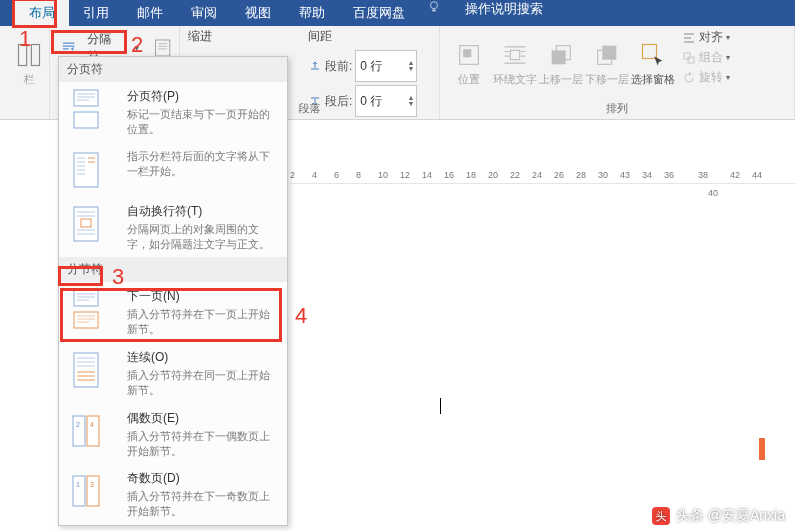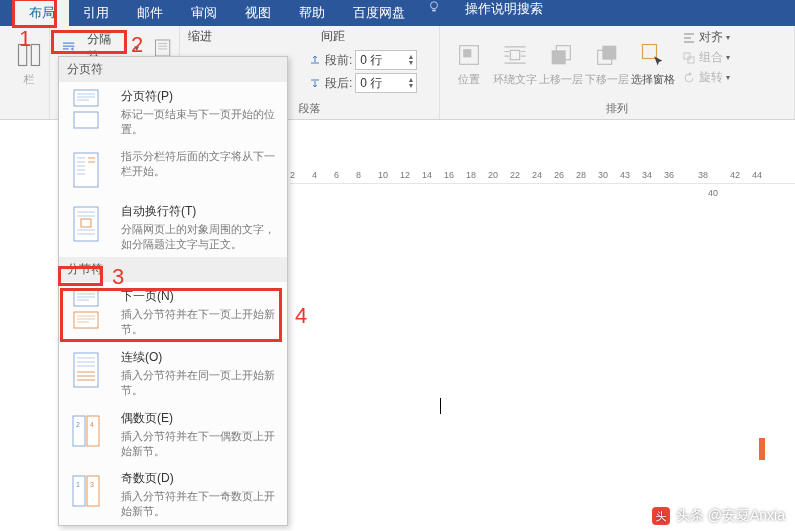--- a/index.html
+++ b/index.html
@@ -62,21 +62,21 @@
     display: flex; flex-direction: column; align-items: center; justify-content: center;
     color: #a4a4a4; font-size: 11px; gap: 3px;
   }
   .bigbtn svg { width: 28px; height: 28px; }
   .smallstack {
     display: flex; flex-direction: column; gap: 1px;
     color: #555; font-size: 12px;
   }
   .smallstack .srow { display: flex; align-items: center; gap: 3px; padding: 1px 2px;}
   .spinner {
-    border: 1px solid #c5c5c5; background: #fff; height: 20px; width: 62px;
+    border: 1px solid #c5c5c5; background: #fff; height: 32px; width: 62px;
     display: flex; align-items: center; justify-content: space-between; padding: 0 2px 0 4px;
     font-size: 12px; color: #333;
   }
   .spinarrows { display:flex; flex-direction:column; line-height:6px; font-size:7px; color:#666; }
   .grouptitle { font-size: 12px; color: #404040; margin-bottom: 4px; padding-left:2px;}
 
   
   .anno-box { position: absolute; border: 3px solid #e8382c; pointer-events: none; z-index: 50; }
   .anno-num { position: absolute; color: #e8382c; font-size: 22px; font-weight: 500; z-index: 51; font-family: "Segoe UI", sans-serif; }
 
@@ -91,21 +91,21 @@
     z-index: 40;
   }
   .menu-heading {
     background: #eeeeee;
     color: #565656;
     padding: 4px 8px;
     font-size: 12px;
     font-weight: 500;
   }
   .menu-item {
-    display: flex; gap: 18px;
+    display: flex; gap: 24px;
     padding: 6px 10px 6px 10px;
     cursor: pointer;
     background: #fcfcfc;
   }
   .mi-icon {
     width: 34px; height: 42px; flex: none;
     display:flex; align-items:center; justify-content:center;
   }
   .mi-text { }
   .mi-title { font-size: 12px; color: #333; margin-bottom: 2px; }
@@ -182,21 +182,21 @@
         <span class="chev">▼</span>
       </div>
       <svg width="22" height="22" viewBox="0 0 24 24" style="margin-left:4px;">
           <rect x="4" y="3" width="16" height="18" fill="none" stroke="#999"></rect>
           <path d="M7 7h10M7 10h10M7 13h10" stroke="#bbb"></path>
         </svg>
     </div>
   </div>
 
   <div class="ribgroup" style="width:260px;">
-    <div style="display:flex; gap:49px;">
+    <div style="display:flex; gap:36px;">
       <div class="grouptitle">缩进</div>
       <div class="grouptitle" style="margin-left:58px">间距</div>
     </div>
     <div style="display:flex; gap:10px;">
       <div class="smallstack" style="width:110px; opacity:.0"></div>
       <div class="smallstack">
         <div class="srow">
           <svg width="14" height="14" viewBox="0 0 14 14">
               <path d="M3 10h8M7 9V3M5 5l2-2 2 2" stroke="#4b7fc4" fill="none"></path>
             </svg>

